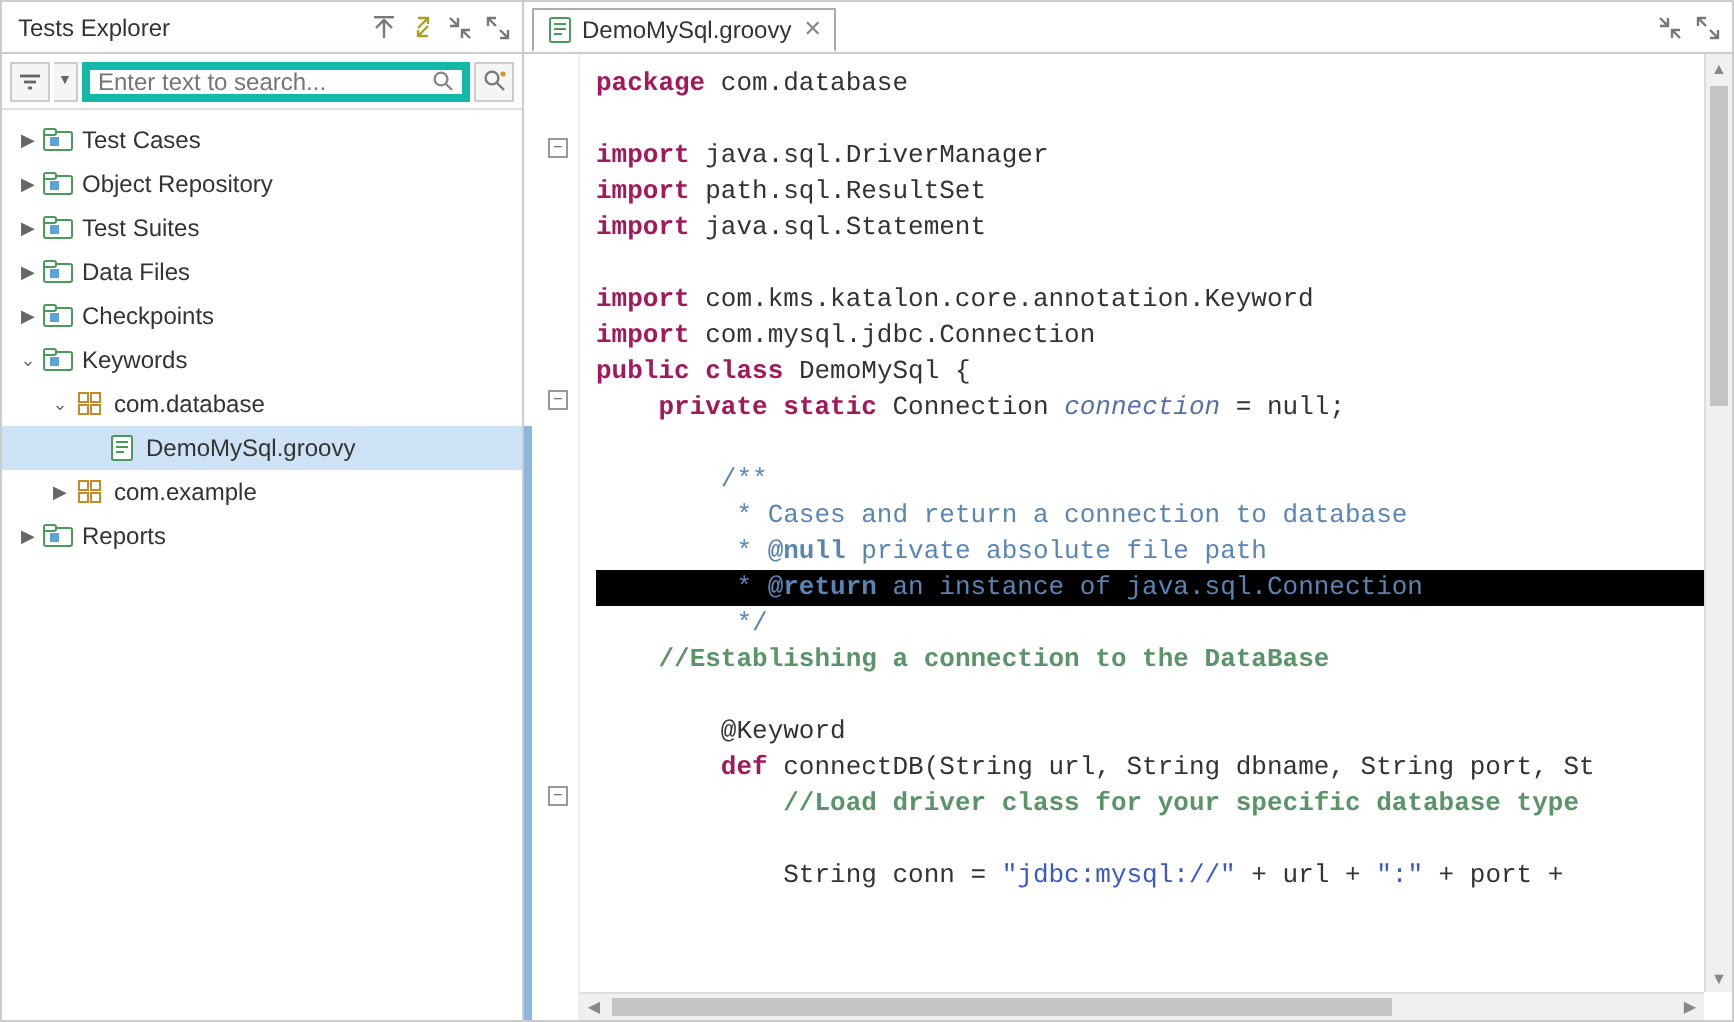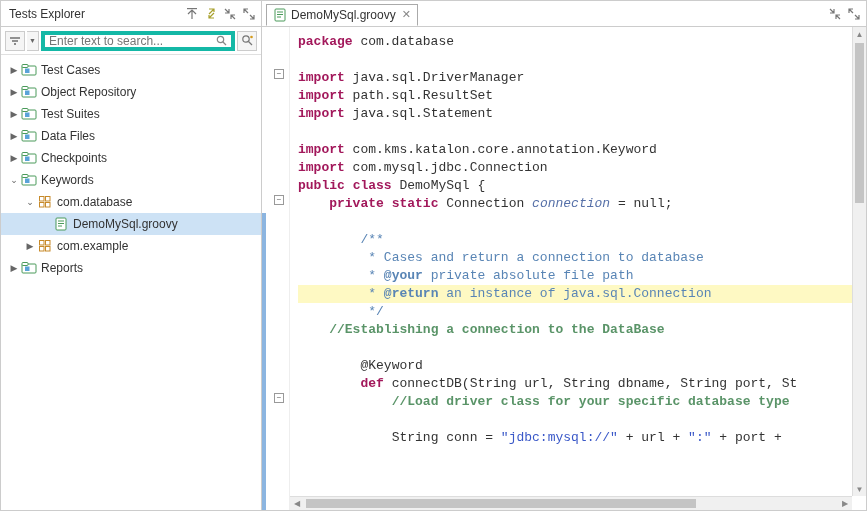--- a/index.html
+++ b/index.html
@@ -51,21 +51,21 @@
 .gutter-fold { position: absolute; left: 12px; width: 10px; height: 10px; border: 1px solid #999; background: #fff; font-size: 8px; line-height: 8px; text-align: center; color: #666; cursor: pointer; }
 .blue-bar { position: absolute; left: 0; width: 4px; background: #8cb5e0; }
 .code { flex: 1; font-family: Consolas, "Courier New", monospace; font-size: 13px; line-height: 18px; padding: 6px 0 0 8px; white-space: pre; overflow: hidden; }
 .kw-pkg { color: #a2185b; font-weight: bold; }
 .kw { color: #a2185b; font-weight: bold; }
 .var-it { color: #5670a8; font-style: italic; }
 .jdoc { color: #5985b5; }
 .jdoc-tag { color: #5985b5; font-weight: bold; }
 .cmt { color: #5a9468; font-weight: bold; }
 .str { color: #3a58c8; }
-.hl-line { background: #fef9c3; display: inline-block; width: 100%; }
+.hl-line { background: #000000; display: inline-block; width: 100%; }
 
 
 .vsb { position: absolute; right: 0; top: 26px; bottom: 14px; width: 14px; background: #f0f0f0; border-left: 1px solid #ddd; }
 .vsb-thumb { position: absolute; left: 2px; right: 2px; top: 16px; height: 160px; background: #c4c4c4; border-radius: 0; }
 .vsb-arr-t { position: absolute; top: 0; left: 0; right: 0; height: 14px; display: flex; align-items: center; justify-content: center; font-size: 8px; color: #888; }
 .vsb-arr-b { position: absolute; bottom: 0; left: 0; right: 0; height: 14px; display: flex; align-items: center; justify-content: center; font-size: 8px; color: #888; }
 .hsb { position: absolute; left: 28px; right: 14px; bottom: 0; height: 14px; background: #f0f0f0; border-top: 1px solid #ddd; }
 .hsb-thumb { position: absolute; top: 2px; bottom: 2px; left: 16px; width: 390px; background: #c4c4c4; }
 .hsb-arr-l { position: absolute; left: 0; top: 0; bottom: 0; width: 14px; display: flex; align-items: center; justify-content: center; font-size: 8px; color: #888; }
 .hsb-arr-r { position: absolute; right: 0; top: 0; bottom: 0; width: 14px; display: flex; align-items: center; justify-content: center; font-size: 8px; color: #888; }
@@ -292,21 +292,21 @@
 <span class="kw">import</span><span> path.sql.ResultSet</span>
 <span class="kw">import</span><span> java.sql.Statement</span>
 
 <span class="kw">import</span><span> com.kms.katalon.core.annotation.Keyword</span>
 <span class="kw">import</span><span> com.mysql.jdbc.Connection</span>
 <span class="kw">public</span> <span class="kw">class</span><span> DemoMySql {</span>
     <span class="kw">private</span> <span class="kw">static</span><span> Connection </span><span class="var-it">connection</span><span> = null;</span>
 
         <span class="jdoc">/**</span>
         <span class="jdoc"> * Cases and return a connection to database</span>
-        <span class="jdoc"> * </span><span class="jdoc-tag">@your</span><span class="jdoc"> private absolute file path</span>
+        <span class="jdoc"> * </span><span class="jdoc-tag">@null</span><span class="jdoc"> private absolute file path</span>
 <span class="hl-line">        <span class="jdoc"> * </span><span class="jdoc-tag">@return</span><span class="jdoc"> an instance of java.sql.Connection</span></span>
         <span class="jdoc"> */</span>
     <span class="cmt">//Establishing a connection to the DataBase</span>
 
         <span>@Keyword</span>
         <span class="kw">def</span><span> connectDB(String url, String dbname, String port, St</span>
             <span class="cmt">//Load driver class for your specific database type</span>
 
             <span>String conn = </span><span class="str">"jdbc:mysql://"</span><span> + url + </span><span class="str">":"</span><span> + port + </span>
 </div>

